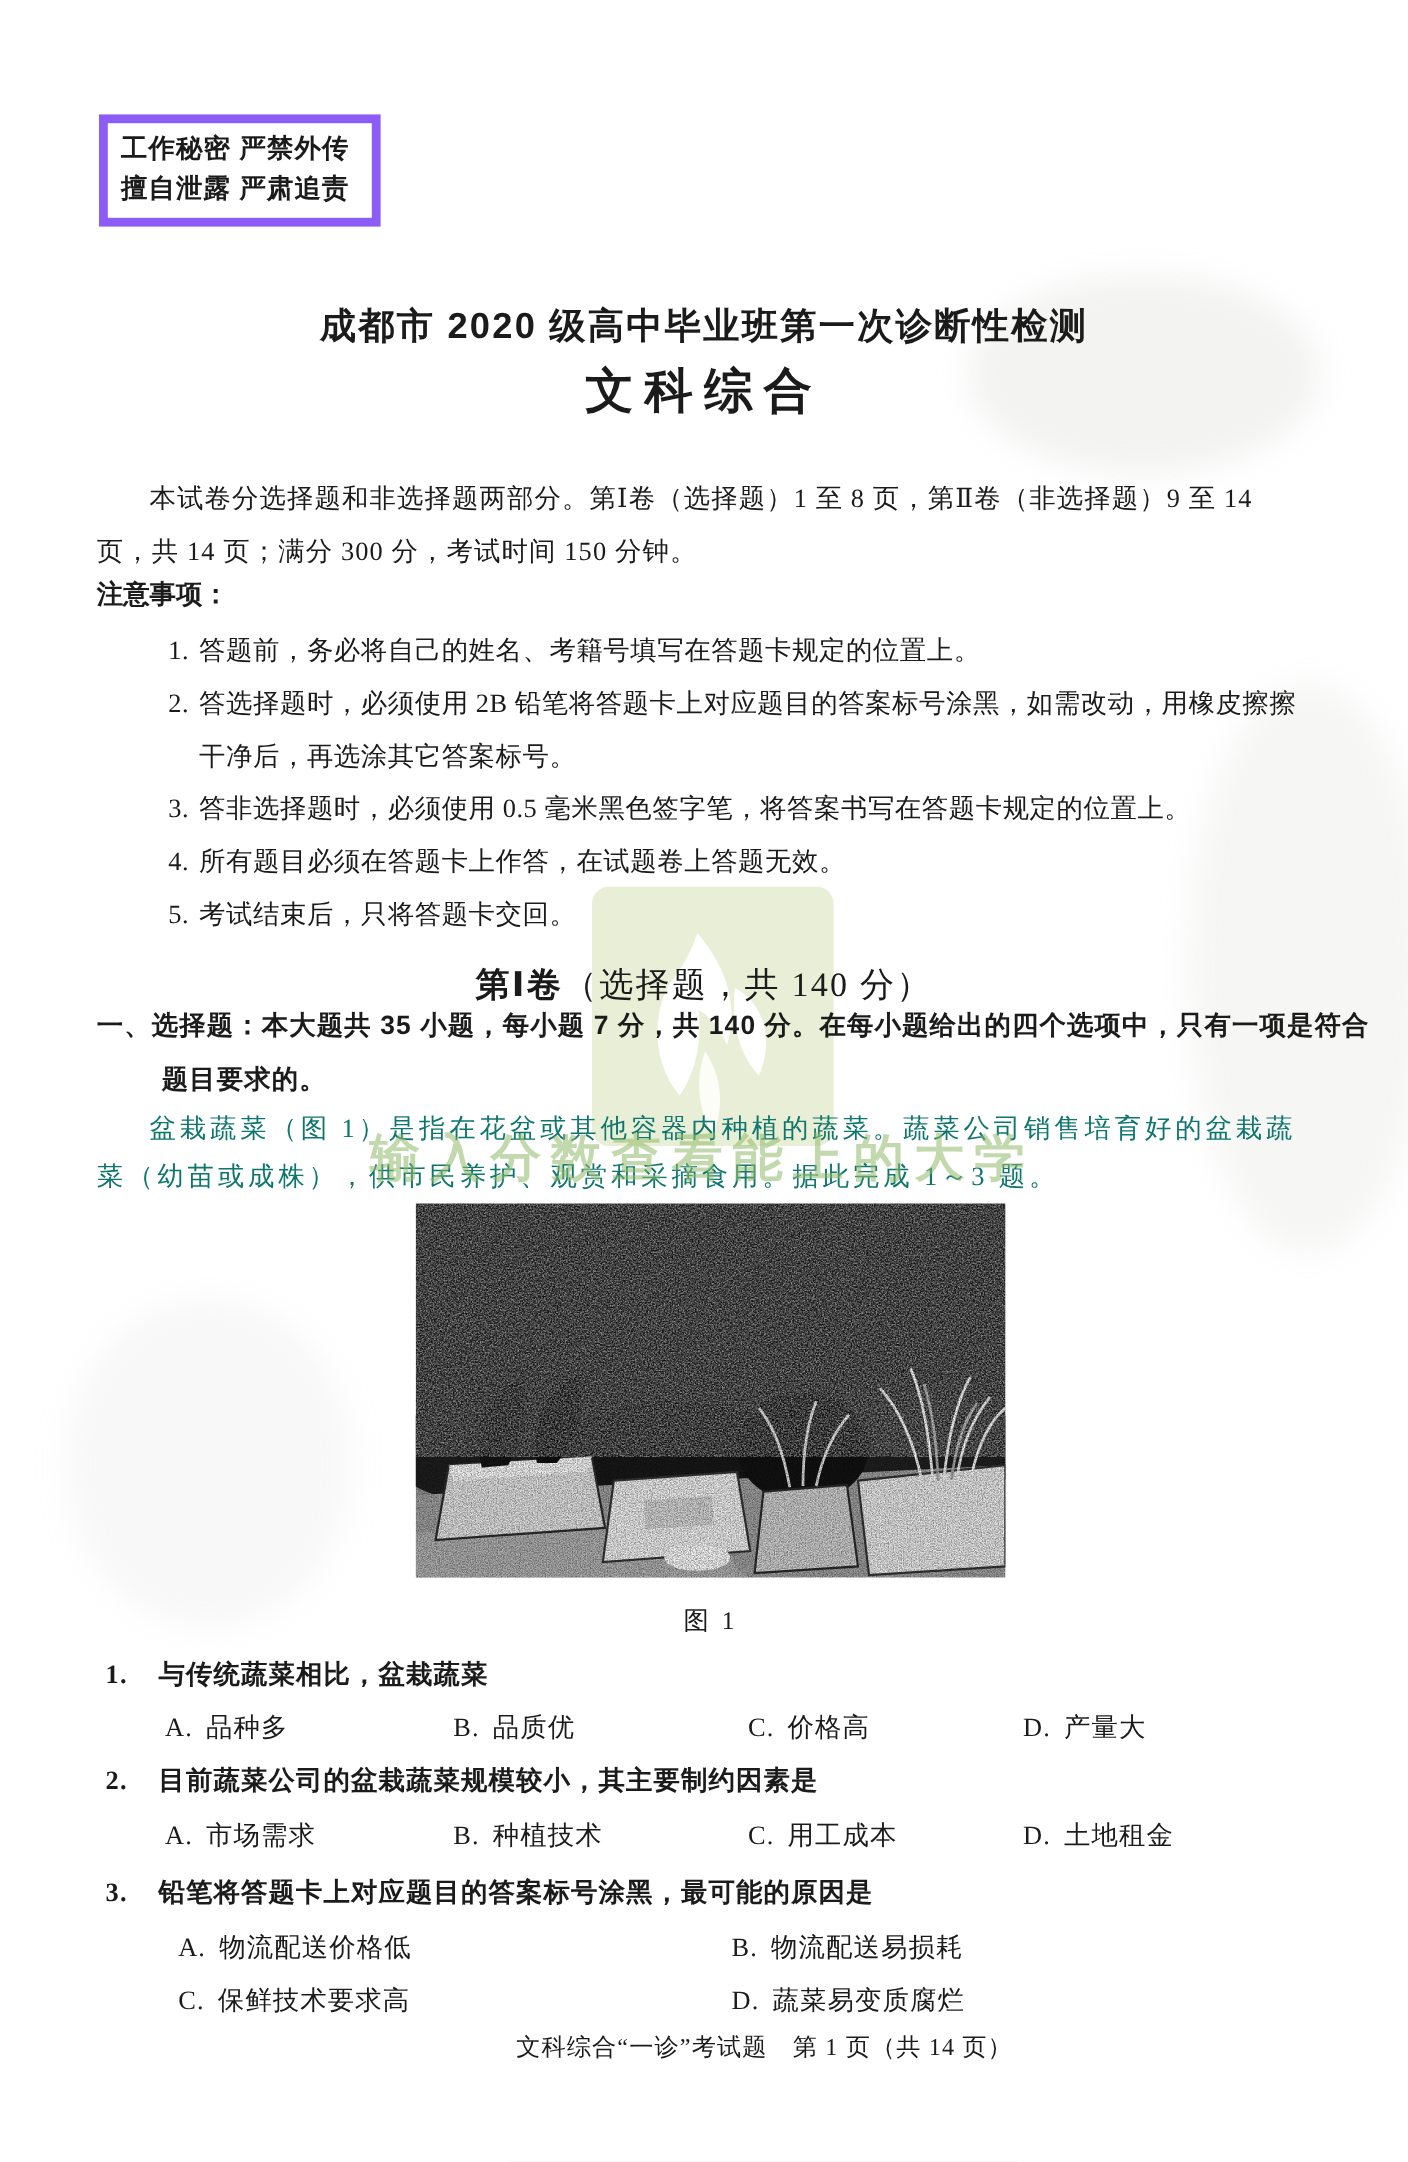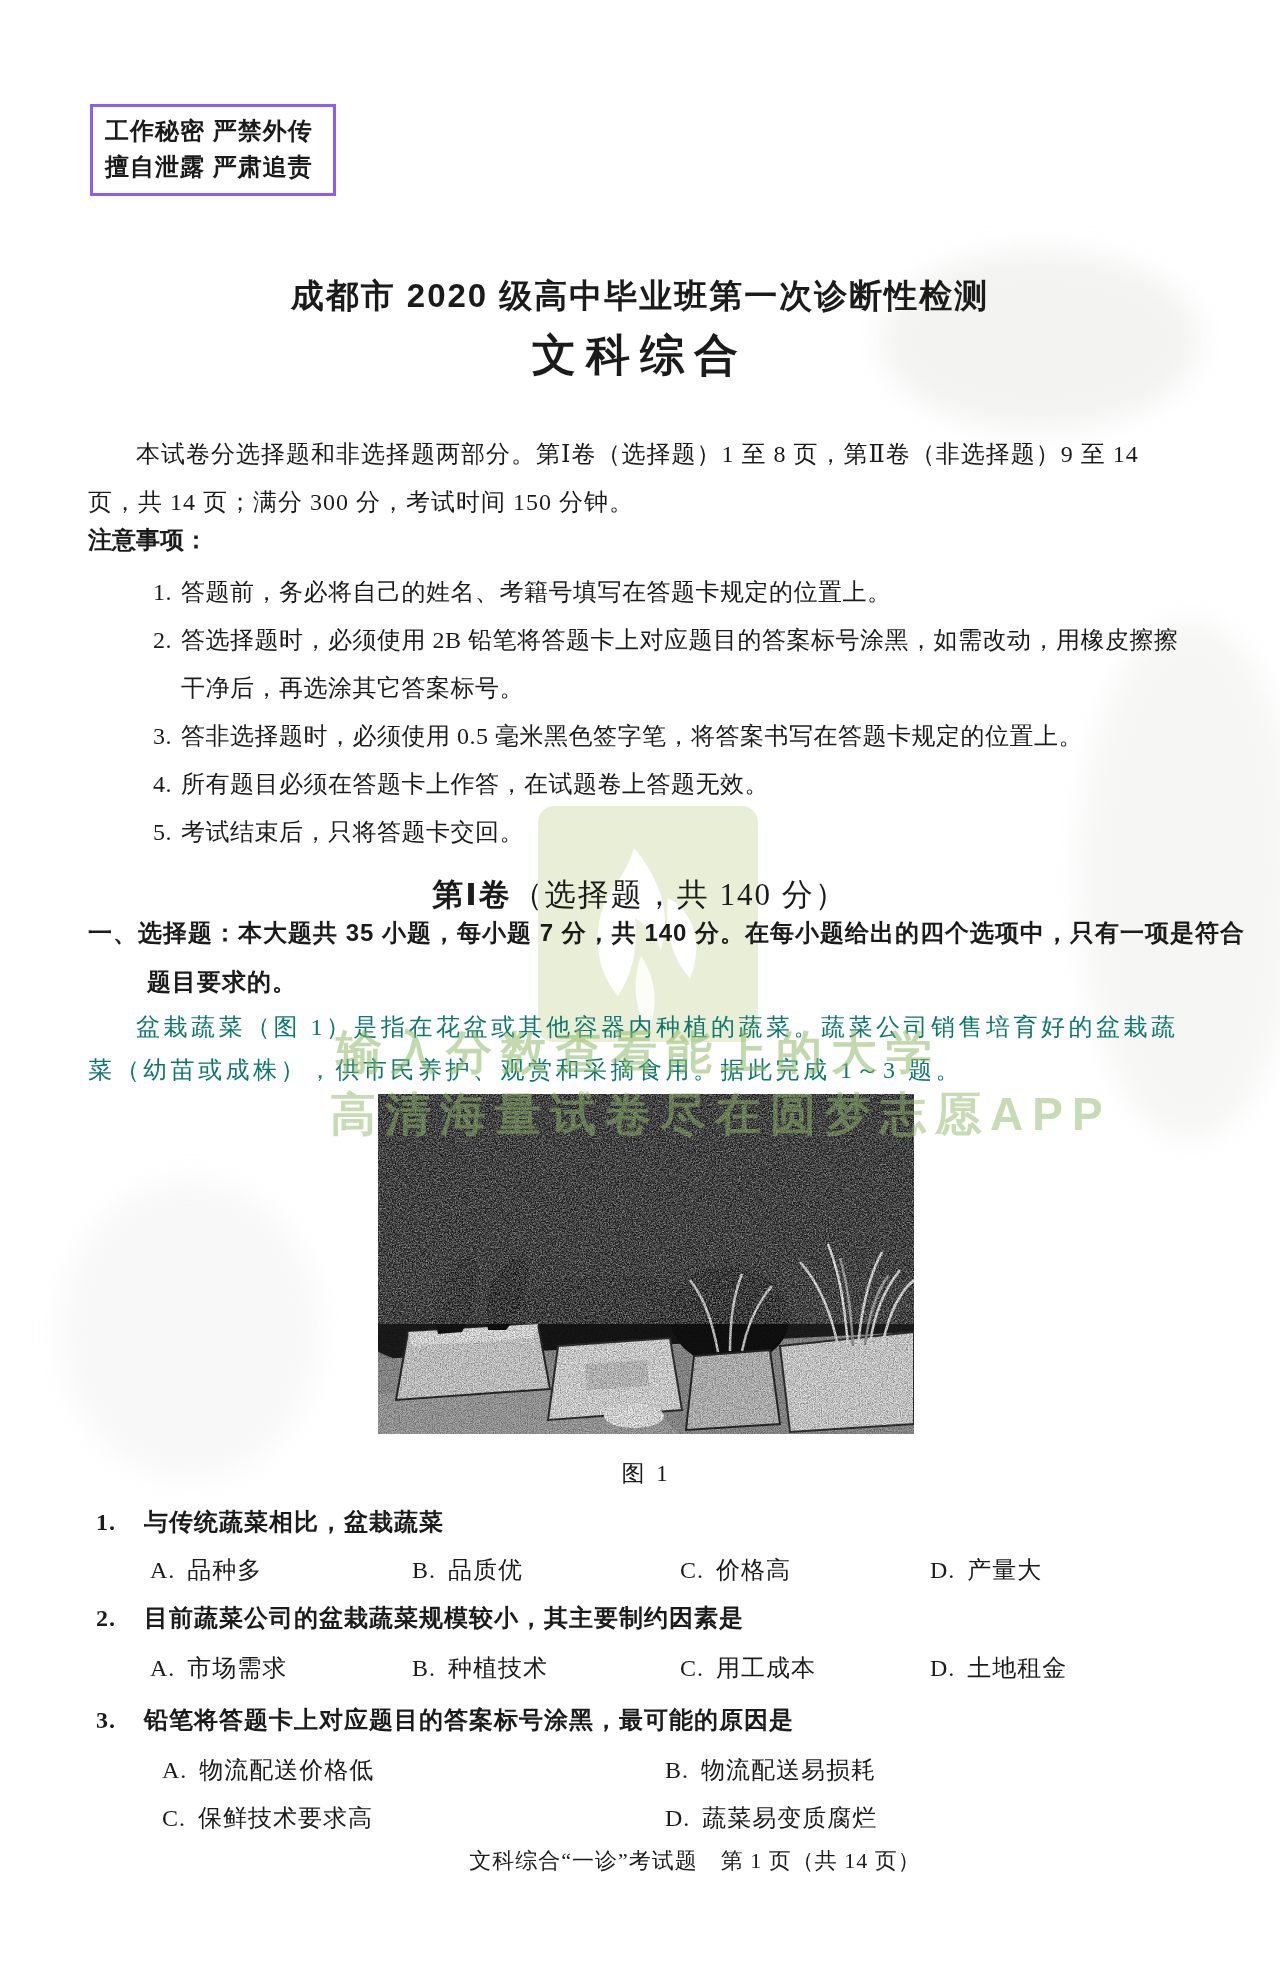--- a/index.html
+++ b/index.html
@@ -10,21 +10,21 @@
     font-family:"Liberation Serif","DejaVu Serif",serif;
     color:#1b1b1b;
   }
   .smudge{position:absolute; border-radius:50%; filter:blur(14px); pointer-events:none;}
   .s1{left:880px; top:250px; width:320px; height:180px; background:rgba(190,190,184,0.18);}
   .s2{left:1080px; top:620px; width:220px; height:520px; background:rgba(195,195,190,0.15);}
   .s3{left:60px; top:1180px; width:260px; height:300px; background:rgba(200,200,196,0.12);}
 
   .stamp{
     position:absolute; left:90px; top:104px; width:218px;
-    border:3px solid #8b5cf6; padding:6px 10px 8px 12px;
+    border:8px solid #8b5cf6; padding:6px 10px 8px 12px;
     font-family:"Liberation Sans","DejaVu Sans",sans-serif;
     font-weight:bold; font-size:24px; line-height:36px; letter-spacing:1px;
   }
   .title{
     position:absolute; left:88px; top:274px; width:1104px; margin:0;
     text-align:center; font-family:"Liberation Sans","DejaVu Sans",sans-serif;
     font-size:33px; font-weight:bold; letter-spacing:2px;
   }
   .subject{
     position:absolute; left:88px; top:326px; width:1104px; margin:0;
@@ -242,15 +242,14 @@
     </div>
     <div class="optrow r3b">
       <span class="opt c0"><span class="olabel">C.</span><span>保鲜技术要求高</span></span>
       <span class="opt c1"><span class="olabel">D.</span><span>蔬菜易变质腐烂</span></span>
     </div>
 
     <div class="footer">文科综合“一诊”考试题　第 1 页（共 14 页）</div>
   </div>
 
   <div class="wm-text wm1">输入分数查看能上的大学</div>
-  <div class="wm-text wm2">高清海量试卷尽在圆梦志愿APP</div>
 
 </div>
 
 </body></html>

